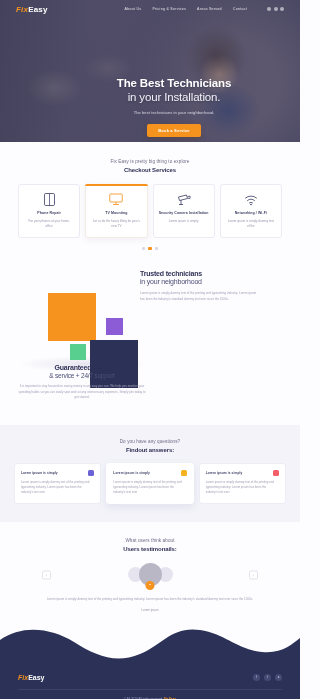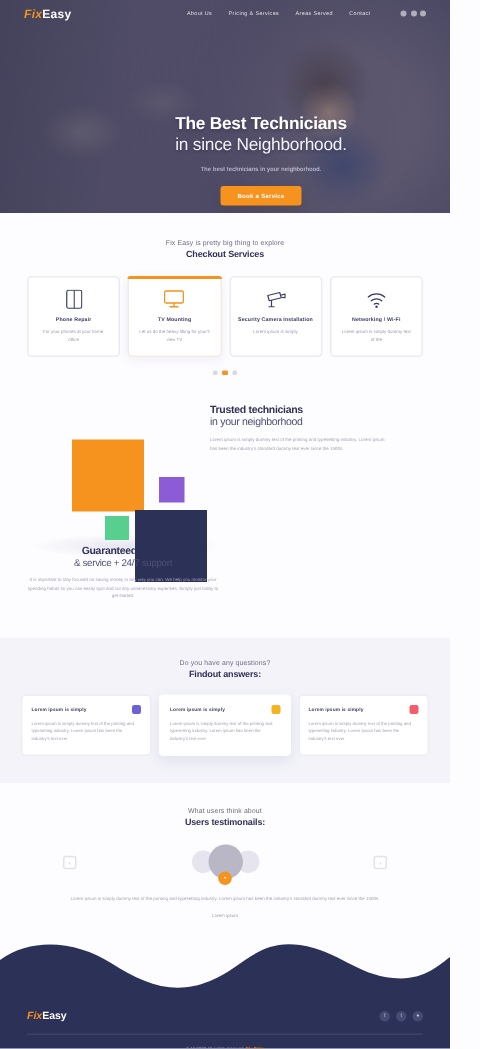--- a/index.html
+++ b/index.html
@@ -200,21 +200,21 @@
           <i></i>
           <i></i>
           <i></i>
         </span>
       </div>
     </nav>
 
     <div class="hero-content">
       <div class="hero-title">
         <div>The Best Technicians</div>
-        <div class="thin">in since Neighborhood.</div>
+        <div class="thin">in your Installation.</div>
       </div>
       <div class="hero-sub">The best technicians in your neighborhood.</div>
       <button class="hero-btn">Book a Service</button>
     </div>
   </section>
 
   <section class="services">
     <div class="eyebrow">Fix Easy is pretty big thing to explore</div>
     <div class="sec-head">Checkout Services</div>
 

